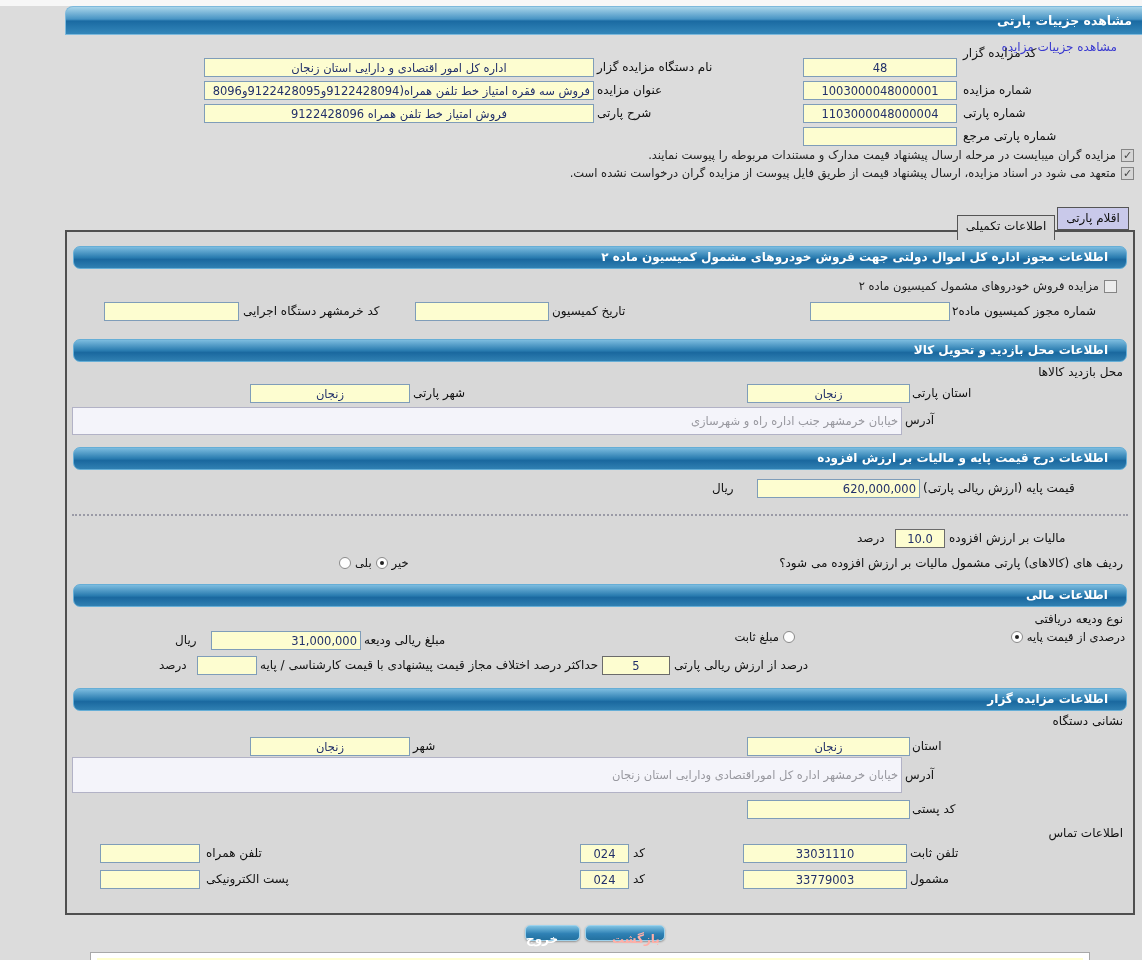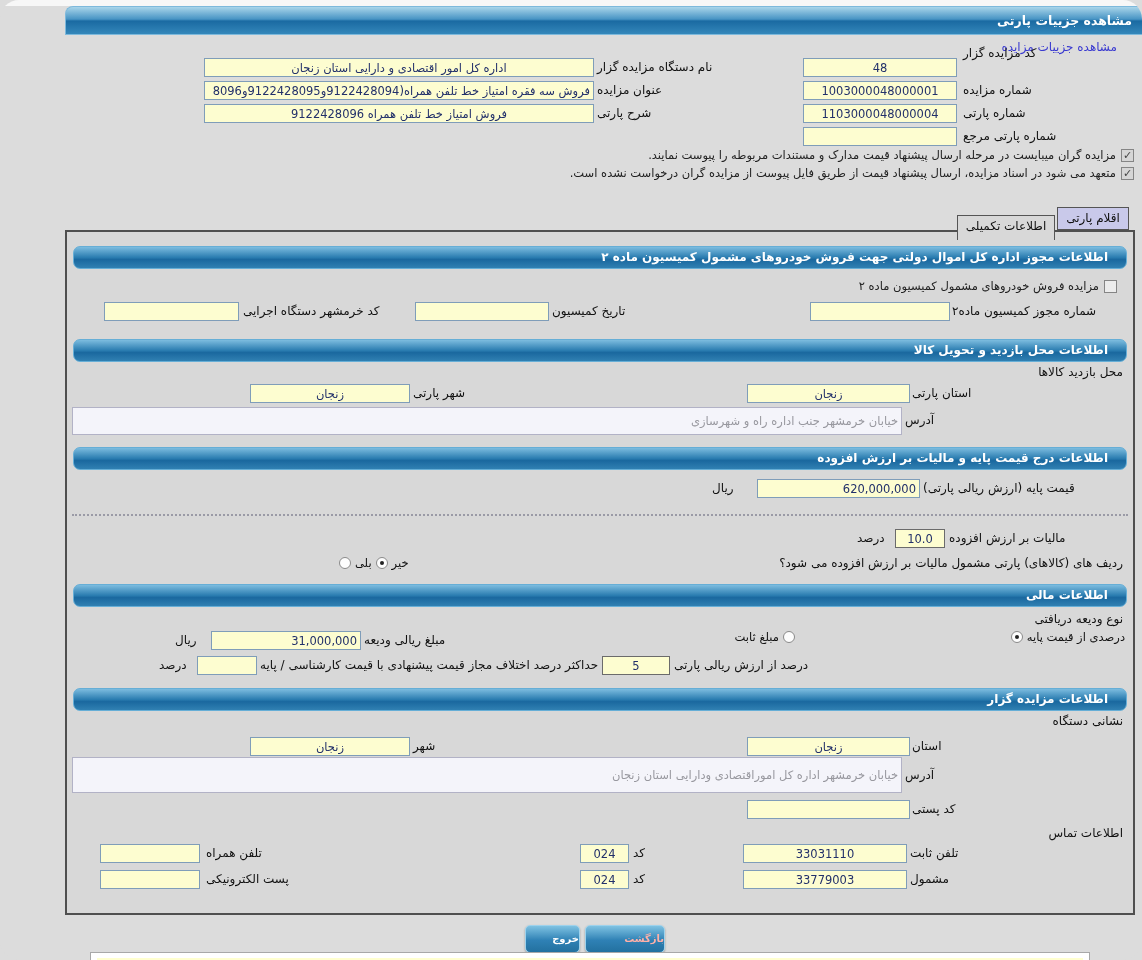--- a/index.html
+++ b/index.html
@@ -1,17 +1,17 @@
 <!DOCTYPE html>
 <html lang="fa" dir="rtl"><head>
 <meta charset="utf-8">
 <style>
   html,body{margin:0;padding:0;background:#dcdcdc;}
   #screen{position:relative;width:1142px;height:960px;overflow:hidden;background:#dcdcdc;
-          font-family:"DejaVu Sans",sans-serif;font-size:12px;color:#111;direction:rtl;border-radius:19px;}
+          font-family:"DejaVu Sans",sans-serif;font-size:12px;color:#111;direction:rtl;}
   .lbl{position:absolute;white-space:nowrap;font-size:12px;color:#111;line-height:19px;}
   input.inp{position:absolute;height:19px;box-sizing:border-box;background:#fdfdd0;
             border:1px solid #7f9db9;font-family:"DejaVu Sans",sans-serif;font-size:11.5px;
             color:#22306a;padding:0 3px;direction:rtl;}
   input.ctr{text-align:center;}
   input.rgt{text-align:right;}
   input.gray-inp{background:#f4f4fa;border:1px solid #b2b2c6;color:#98989f;}
   input.dark-border{border:1px solid #6b6b6b;}
   .titlebar{position:absolute;left:65px;right:0;top:6px;height:29px;box-sizing:border-box;
             border-top-left-radius:8px;border:1px solid #7db9dc;border-right:none;
@@ -32,23 +32,23 @@
   .tab{position:absolute;top:207px;height:23px;box-sizing:border-box;border:1px solid #555;
        text-align:center;font-size:12px;line-height:21px;cursor:pointer;white-space:nowrap;}
   .tab.inactive{background:#c9c9ea;right:13px;width:72px;}
   .tab.active{background:#d8d8d8;right:87px;width:98px;height:25px;border-bottom:none;z-index:3;margin-top:8px;}
   .panel{position:absolute;left:65px;top:230px;width:1070px;height:685px;box-sizing:border-box;
          background:#d8d8d8;border:2px solid #4f4f4f;z-index:1;}
   .sbar{position:absolute;left:6px;width:1054px;height:23px;box-sizing:border-box;border-radius:7px;
         border:1px solid #66aed6;background:linear-gradient(180deg,#7cbcdf 0%,#2a7cb0 50%,#1a689f 60%,#3080b2 100%);
         color:#fff;font-weight:bold;font-size:12px;line-height:21px;padding-right:18px;white-space:nowrap;}
   .dotted{position:absolute;left:5px;width:1056px;border-top:2px dotted #9a9aa6;height:0;}
-  .btn{position:absolute;top:925px;height:28px;box-sizing:border-box;border-radius:5px;cursor:pointer;
+  .btn{position:absolute;top:925px;height:16px;box-sizing:border-box;border-radius:5px;cursor:pointer;
        background:linear-gradient(180deg,#7ec2e2 0%,#2f81b5 55%,#23719f 100%);
-       border:1px solid #9ed2ec;color:#fff;font-size:10px;font-weight:bold;text-align:right;
+       border:1px solid #9ed2ec;color:#fff;font-size:12px;font-weight:bold;text-align:left;
        line-height:26px;box-shadow:0 1px 2px rgba(0,0,0,.35);}
   .btn.back{color:#ffb0a8;padding-left:26px;}
   .radgrp{position:absolute;display:flex;align-items:center;gap:4px;white-space:nowrap;font-size:11.5px;}
   .footerbox{position:absolute;left:90px;top:952px;width:1000px;height:14px;background:#fff;
              border:1px solid #a8a8a8;box-sizing:border-box;}
   .footerbox .ystrip{position:absolute;left:6px;right:6px;top:5px;height:6px;background:#ffffcf;}
 </style>
 </head>
 <body>
 

